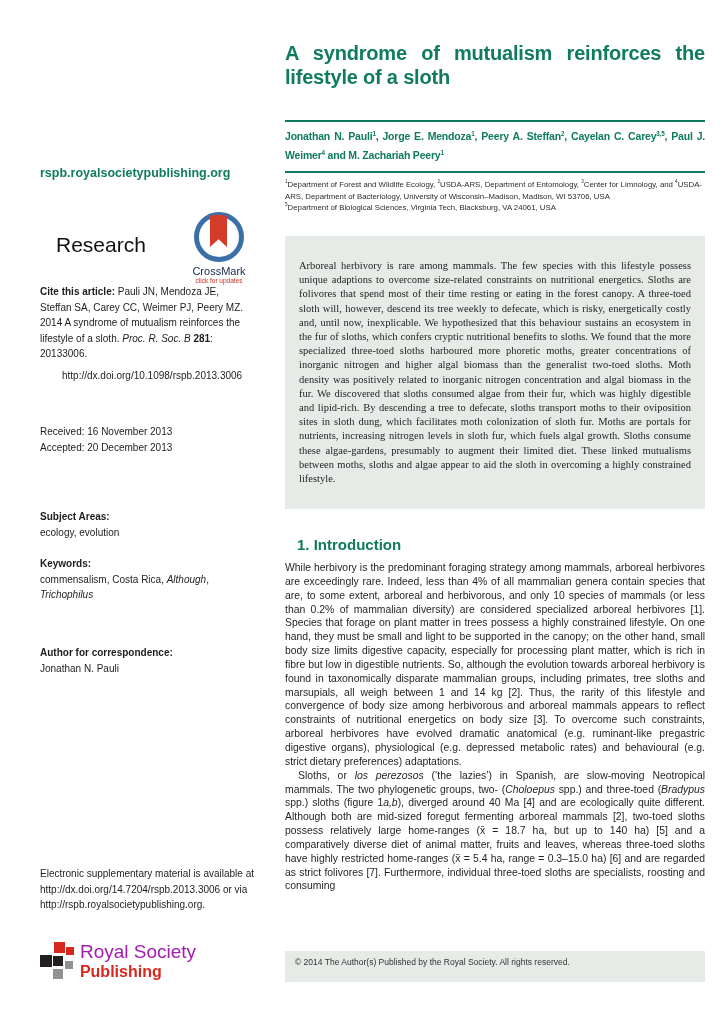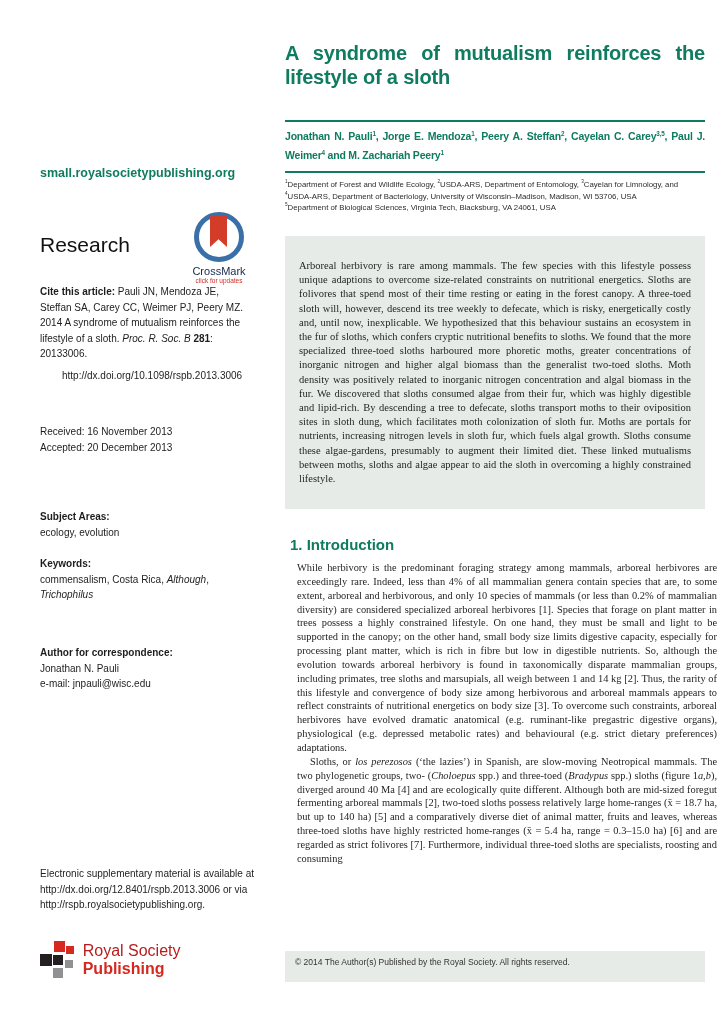--- a/index.html
+++ b/index.html
@@ -13,71 +13,71 @@
   .sidebar{position:absolute;left:40px;top:0;width:220px;height:1024px;}
   .logo{position:absolute;left:0;top:46px;width:220px;height:130px;}
   .logo-word{font-weight:bold;font-size:25px;letter-spacing:-0.5px;color:var(--green);}
   .of-row{display:flex;align-items:center;gap:6px;width:130px;margin:3px 0 2px 10px;}
   .of-row .rule{flex:1;height:2px;background:var(--green);}
   .of{font-family:"Liberation Serif",serif;font-size:15px;letter-spacing:2px;color:var(--green);}
   .logo-royal,.logo-society{font-family:"Liberation Serif",serif;font-size:23px;letter-spacing:2.5px;color:var(--green);line-height:27px;}
   .logo-b{position:absolute;right:2px;top:16px;font-family:"DejaVu Serif",serif;font-size:88px;line-height:88px;
           color:#d5e6df;-webkit-text-stroke:2.5px #4f9c80;font-weight:bold;}
   .siteurl{position:absolute;left:0;top:166px;font-weight:bold;font-size:12.5px;color:var(--green);text-decoration:none;cursor:pointer;}
-  .research{position:absolute;left:0;top:233px;font-size:21px;color:#111;}
+  .research{position:absolute;left:16px;top:233px;font-size:21px;color:#111;}
   .crossmark{position:absolute;left:148px;top:212px;width:62px;text-align:center;cursor:pointer;}
   .cm-circle{width:40px;height:40px;margin:0 auto;border:5px solid #3a6fa8;border-radius:50%;background:#fff;position:relative;}
   .cm-ribbon{position:absolute;left:11px;top:-2px;width:17px;height:32px;background:#d23c28;border-radius:3px 3px 0 0;
              clip-path:polygon(0 0,100% 0,100% 100%,50% 76%,0 100%);}
   .cm-name{font-size:11px;color:#14284b;margin-top:3px;}
   .cm-tag{font-size:6.5px;color:#cf2d24;}
   .cite{position:absolute;left:0;top:284px;width:212px;font-size:10px;line-height:15.5px;white-space:pre-line;margin:0;}
   .doi{position:absolute;left:0;top:368px;width:212px;font-size:10px;line-height:15.5px;cursor:pointer;margin-left:22px;}
   .dates{position:absolute;left:0;top:424px;font-size:10px;line-height:15.5px;}
   .sb-block{position:absolute;left:0;width:212px;font-size:10px;line-height:15.5px;}
   .sb-head{font-weight:bold;}
   .subject{top:509px;}
   .keywords{top:556px;}
   .correspond{top:645px;}
   .supp{position:absolute;left:0;top:866px;width:218px;font-size:10px;line-height:15.5px;margin:0;}
   .publogo{position:absolute;left:0;top:941px;display:flex;align-items:center;gap:8px;}
   .sq-cluster{position:relative;width:36px;height:38px;}
   .sq{position:absolute;}
-  .publogo .royal{font-size:16px;color:#b91c1c;}
+  .publogo .royal{font-size:19px;color:#a21caf;}
   .publogo .publishing{font-size:16px;font-weight:bold;color:#d6281e;}
 
   
   .main{position:absolute;left:285px;top:0;width:420px;height:1024px;}
   .title{position:absolute;left:0;top:42px;width:420px;margin:0;font-size:20px;line-height:23.5px;font-weight:bold;
          color:var(--green);text-align:justify;text-align-last:left;letter-spacing:-0.2px;}
   .rule-g{position:absolute;left:0;width:420px;height:1.5px;background:var(--green);}
   .rule1{top:120px;} .rule2{top:171px;}
   .authors{position:absolute;left:0;top:127px;width:420px;margin:0;font-size:10.5px;line-height:19px;font-weight:bold;
            letter-spacing:-0.2px;color:var(--green);text-align:justify;text-align-last:left;}
   .affils{position:absolute;left:0;top:179px;width:420px;margin:0;font-size:7.8px;line-height:11.5px;color:#2c2c2c;
           white-space:pre-line;}
   .abstract{position:absolute;left:0;top:236px;width:392px;padding:23px 14px;background:var(--boxbg);
             font-family:"Liberation Serif",serif;font-size:10.5px;line-height:14.2px;text-align:justify;color:#1f1f1f;}
-  .intro-head{position:absolute;left:5px;top:536px;margin:0;font-size:15px;font-weight:bold;color:var(--green);}
-  .bodytext{position:absolute;left:0;top:561px;width:420px;font-family:Liberation Serif, serif;font-size:10.4px;
-            line-height:13.85px;text-align:justify;color:#1f1f1f;margin-left:12px;}
+  .intro-head{position:absolute;left:12px;top:536px;margin:0;font-size:15px;font-weight:bold;color:var(--green);}
+  .bodytext{position:absolute;left:0;top:561px;width:420px;font-family:Liberation Sans, sans-serif;font-size:10.4px;
+            line-height:13.85px;text-align:justify;color:#1f1f1f;}
   .bodytext p{margin:0;}
   .bodytext p.indent{text-indent:13px;}
   .footer{position:absolute;left:0;top:951px;width:400px;padding:6px 10px 15px;background:var(--boxbg);
           font-size:8.5px;color:#333;}
 </style>
 </head>
 <body>
 
 <div class="page" style="--green:#0f7b5f;--boxbg:#e6ebe7;width:724px;height:1024px;position:relative;">
 
   <aside class="sidebar">
 
 
-    <a class="siteurl">small.royalsocietypublishing.org</a>
+    <a class="siteurl">rspb.royalsocietypublishing.org</a>
 
     <div class="research">Research</div>
 
     <div class="crossmark">
       <div class="cm-circle">
         <div class="cm-ribbon"></div>
       </div>
       <div class="cm-name">CrossMark</div>
       <div class="cm-tag">click for updates</div>
     </div>
@@ -96,24 +96,23 @@
     </div>
 
     <div class="sb-block keywords">
       <div class="sb-head">Keywords:</div>
       <div><span>commensalism, Costa Rica, </span><span class="it">Although</span><span>, </span><span class="it">Trichophilus</span></div>
     </div>
 
     <div class="sb-block correspond">
       <div class="sb-head">Author for correspondence:</div>
       <div>Jonathan N. Pauli</div>
-      <div><span>e-mail: </span><span>jnpauli@wisc.edu</span></div>
     </div>
 
-    <p class="supp">Electronic supplementary material is available at http://dx.doi.org/12.8401/rspb.2013.3006 or via http://rspb.royalsocietypublishing.org.</p>
+    <p class="supp">Electronic supplementary material is available at http://dx.doi.org/14.7204/rspb.2013.3006 or via http://rspb.royalsocietypublishing.org.</p>
 
     <div class="publogo">
       <div class="sq-cluster">
         <div class="sq" style="left:14px;top:0;width:11px;height:11px;background:#d6281e;"></div>
         <div class="sq" style="left:26px;top:5px;width:8px;height:8px;background:#d6281e;"></div>
         <div class="sq" style="left:0;top:13px;width:12px;height:12px;background:#231f20;"></div>
         <div class="sq" style="left:13px;top:14px;width:10px;height:10px;background:#231f20;"></div>
         <div class="sq" style="left:25px;top:19px;width:8px;height:8px;background:#8f9193;"></div>
         <div class="sq" style="left:13px;top:27px;width:10px;height:10px;background:#8f9193;"></div>
       </div>
@@ -123,21 +122,21 @@
   </aside>
 
   <main class="main">
 
     <h1 class="title">A syndrome of mutualism reinforces the lifestyle of a sloth</h1>
 
     <div class="rule-g rule1"></div>
     <p class="authors"><span>Jonathan N. Pauli</span><sup>1</sup><span>, Jorge E. Mendoza</span><sup>1</sup><span>, Peery A. Steffan</span><sup>2</sup><span>, Cayelan C. Carey</span><sup>3,5</sup><span>, Paul J. Weimer</span><sup>4</sup><span> and M. Zachariah Peery</span><sup>1</sup></p>
     <div class="rule-g rule2"></div>
 
-    <p class="affils"><sup>1</sup><span>Department of Forest and Wildlife Ecology, </span><sup>2</sup><span>USDA-ARS, Department of Entomology, </span><sup>3</sup><span>Cayelan for Limnology, and </span><sup>4</sup><span>USDA-ARS, Department of Bacteriology, University of Wisconsin–Madison, Madison, WI 53706, USA
+    <p class="affils"><sup>1</sup><span>Department of Forest and Wildlife Ecology, </span><sup>2</sup><span>USDA-ARS, Department of Entomology, </span><sup>3</sup><span>Center for Limnology, and </span><sup>4</sup><span>USDA-ARS, Department of Bacteriology, University of Wisconsin–Madison, Madison, WI 53706, USA
 </span><sup>5</sup><span>Department of Biological Sciences, Virginia Tech, Blacksburg, VA 24061, USA</span></p>
 
     <div class="abstract">Arboreal herbivory is rare among mammals. The few species with this lifestyle possess unique adaptions to overcome size-related constraints on nutritional energetics. Sloths are folivores that spend most of their time resting or eating in the forest canopy. A three-toed sloth will, however, descend its tree weekly to defecate, which is risky, energetically costly and, until now, inexplicable. We hypothesized that this behaviour sustains an ecosystem in the fur of sloths, which confers cryptic nutritional benefits to sloths. We found that the more specialized three-toed sloths harboured more phoretic moths, greater concentrations of inorganic nitrogen and higher algal biomass than the generalist two-toed sloths. Moth density was positively related to inorganic nitrogen concentration and algal biomass in the fur. We discovered that sloths consumed algae from their fur, which was highly digestible and lipid-rich. By descending a tree to defecate, sloths transport moths to their oviposition sites in sloth dung, which facilitates moth colonization of sloth fur. Moths are portals for nutrients, increasing nitrogen levels in sloth fur, which fuels algal growth. Sloths consume these algae-gardens, presumably to augment their limited diet. These linked mutualisms between moths, sloths and algae appear to aid the sloth in overcoming a highly constrained lifestyle.</div>
 
     <h2 class="intro-head">1. Introduction</h2>
 
     <div class="bodytext">
       <p>While herbivory is the predominant foraging strategy among mammals, arboreal herbivores are exceedingly rare. Indeed, less than 4% of all mammalian genera contain species that are, to some extent, arboreal and herbivorous, and only 10 species of mammals (or less than 0.2% of mammalian diversity) are considered specialized arboreal herbivores [1]. Species that forage on plant matter in trees possess a highly constrained lifestyle. On one hand, they must be small and light to be supported in the canopy; on the other hand, small body size limits digestive capacity, especially for processing plant matter, which is rich in fibre but low in digestible nutrients. So, although the evolution towards arboreal herbivory is found in taxonomically disparate mammalian groups, including primates, tree sloths and marsupials, all weigh between 1 and 14 kg [2]. Thus, the rarity of this lifestyle and convergence of body size among herbivorous and arboreal mammals appears to reflect constraints of nutritional energetics on body size [3]. To overcome such constraints, arboreal herbivores have evolved dramatic anatomical (e.g. ruminant-like pregastric digestive organs), physiological (e.g. depressed metabolic rates) and behavioural (e.g. strict dietary preferences) adaptations.</p>
       <p class="indent"><span>Sloths, or </span><span class="it">los perezosos</span><span> (‘the lazies’) in Spanish, are slow-moving Neotropical mammals. The two phylogenetic groups, two- (</span><span class="it">Choloepus</span><span> spp.) and three-toed (</span><span class="it">Bradypus</span><span> spp.) sloths (figure 1</span><span class="it">a,b</span><span>), diverged around 40 Ma [4] and are ecologically quite different. Although both are mid-sized foregut fermenting arboreal mammals [2], two-toed sloths possess relatively large home-ranges (x̄ = 18.7 ha, but up to 140 ha) [5] and a comparatively diverse diet of animal matter, fruits and leaves, whereas three-toed sloths have highly restricted home-ranges (x̄ = 5.4 ha, range = 0.3–15.0 ha) [6] and are regarded as strict folivores [7]. Furthermore, individual three-toed sloths are specialists, roosting and consuming</span></p>
     </div>

